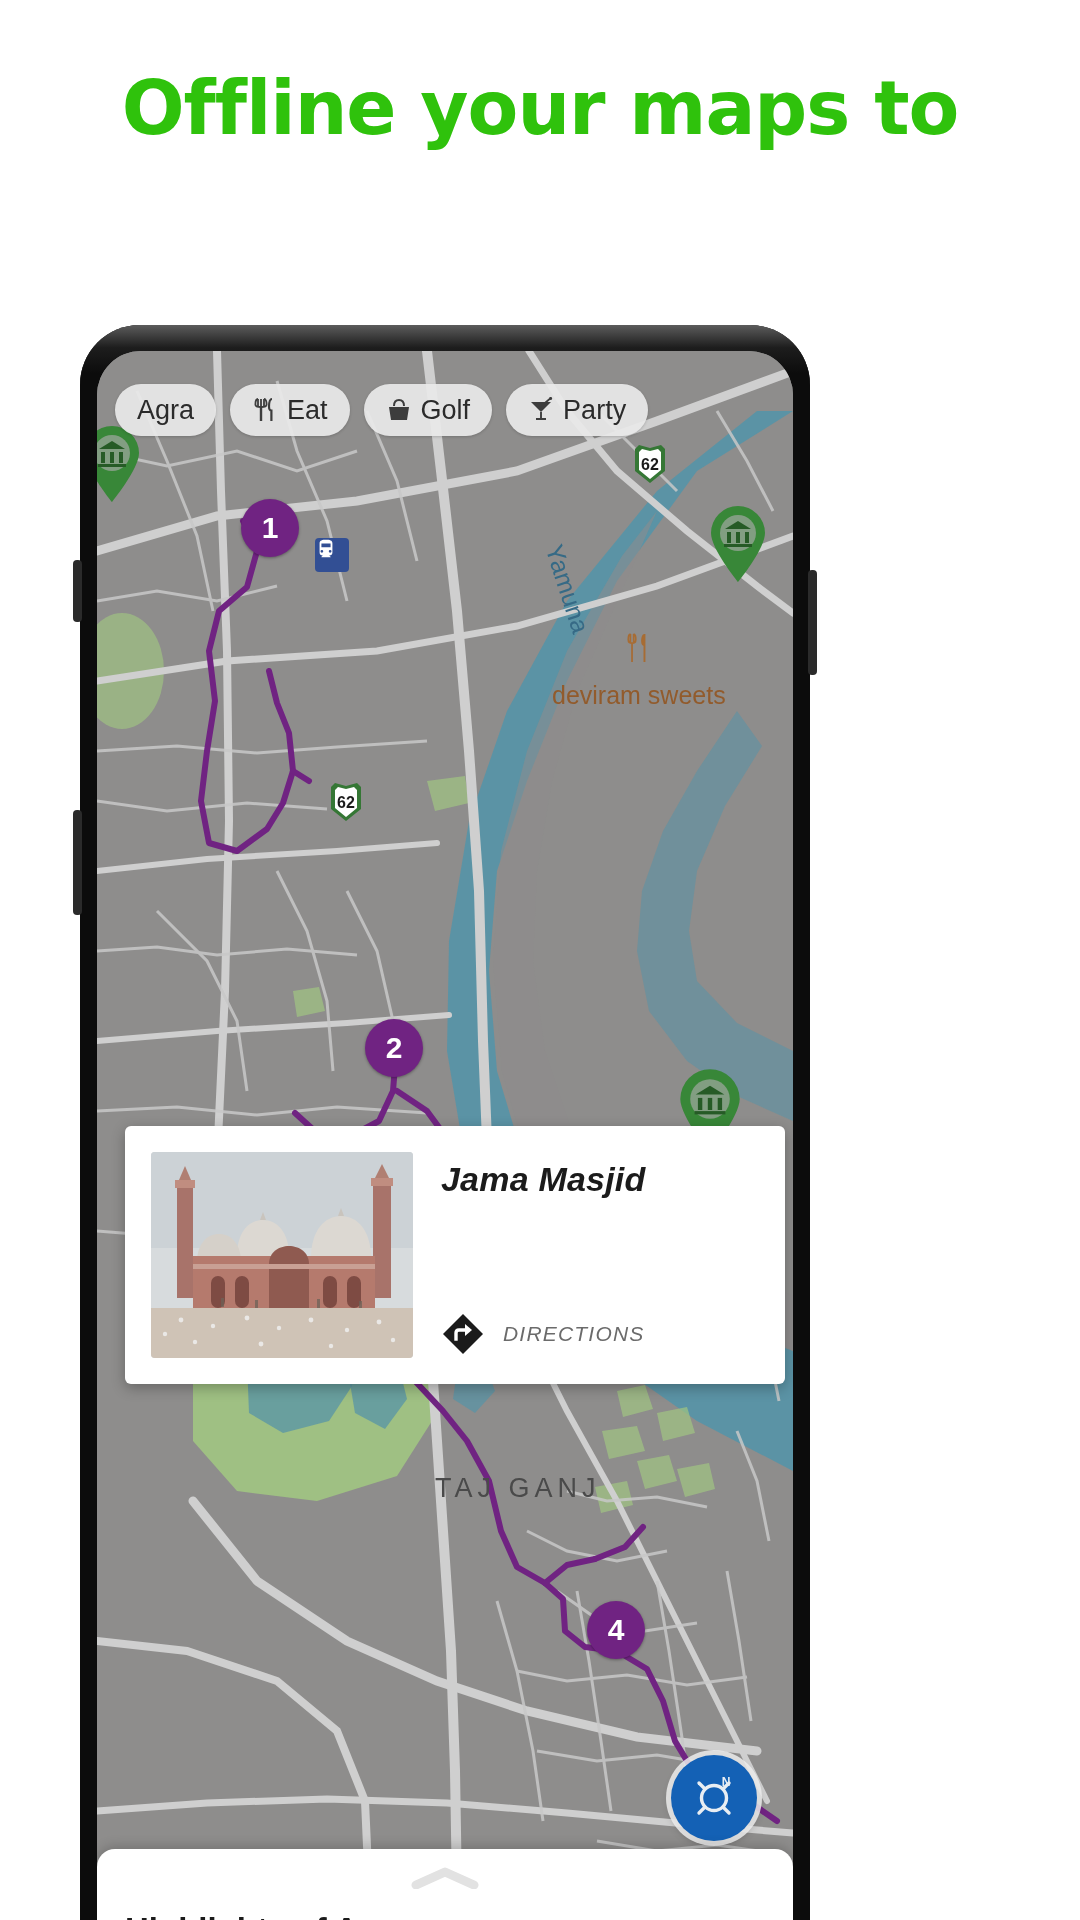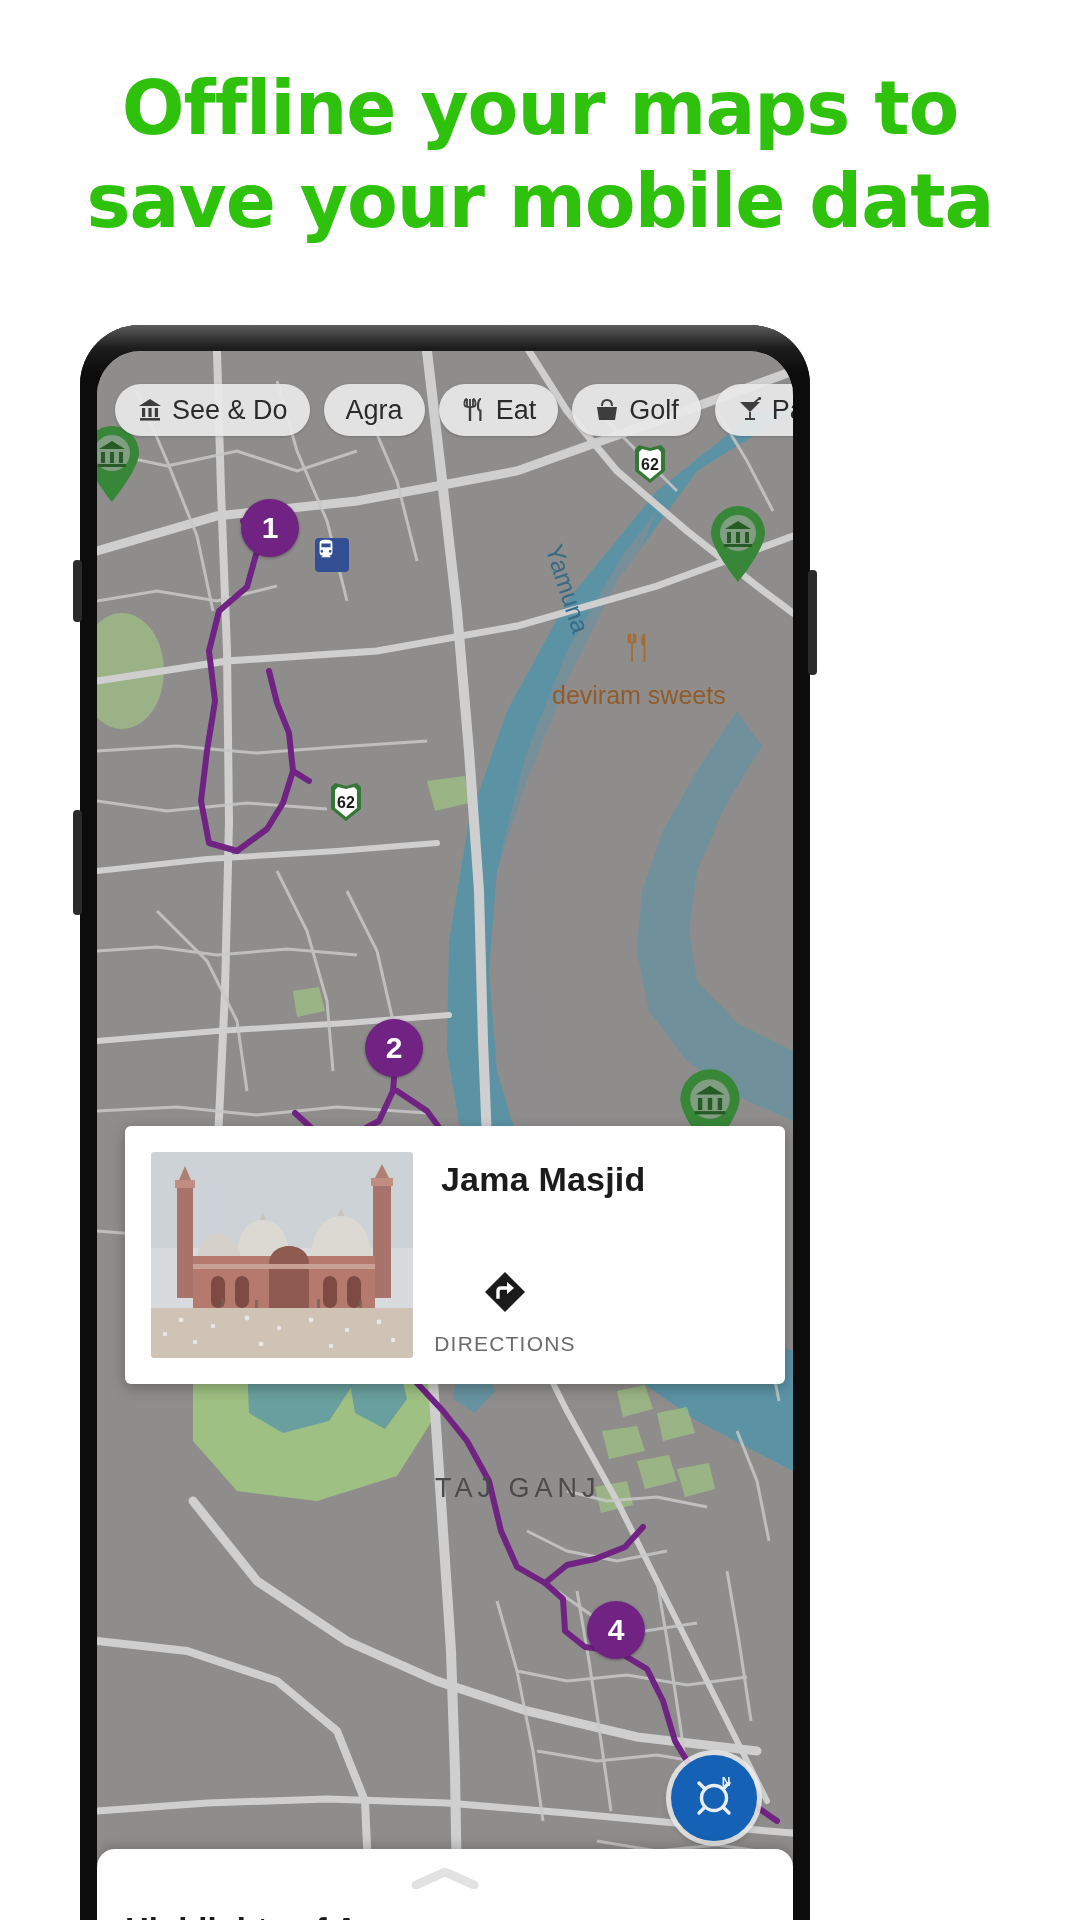--- a/index.html
+++ b/index.html
@@ -103,31 +103,32 @@
     border-radius:4px;
     overflow:hidden;
     position:relative;
     flex:0 0 auto;
     background:#cfd3d6;
   }
   .card-photo svg{position:absolute;left:0;top:0;}
   .card-body{
     flex:1; position:relative;
     padding:34px 0 5px 28px;
+    font-style:italic;
   }
   .card-title{
     font-size:34px; font-weight:bold; color:#1b1b1b;
     letter-spacing:.2px;
   }
   .card-actions{
     position:absolute; left:28px; bottom:28px;
     display:flex; gap:46px;
   }
   .act{
-    display:flex; flex-direction:column; align-items:center; gap:18px;
+    display:flex; flex-direction:row; align-items:center; gap:18px;
     width:128px;
   }
   .act .ai{width:44px;height:44px;display:block;}
   .act .alabel{
     font-size:21px; color:#6b6b6b; letter-spacing:1.2px;
     font-family:"Liberation Sans", sans-serif;
   }
 
   
   .fab{
@@ -192,21 +193,20 @@
     position:absolute; z-index:14;
     width:34px;height:34px;border-radius:4px;background:#2d4fa0;
     display:flex;align-items:center;justify-content:center;
   }
 </style>
 </head>
 <body>
 
 <div class="headline">
   <span>Offline your maps to</span>
-  <span class="l2">save your mobile data</span>
 </div>
 
 <div class="phone">
   <div class="phone-outerhl"></div>
   <div class="btn-side btn-vol-up"></div>
   <div class="btn-side btn-vol-dn"></div>
   <div class="btn-side btn-power"></div>
 
   <div class="screen">
 
@@ -393,32 +393,20 @@
       </div>
 
       <div class="mlabel lbl-yamuna">Yamuna</div>
       <div class="mlabel lbl-deviram">deviram sweets</div>
       <div class="mlabel lbl-golf">Agra Golf Course</div>
       <div class="mlabel lbl-tajganj">TAJ GANJ</div>
     </div>
 
     <div class="chips">
 
-      <div class="chip">
-        <span class="ci">
-          <svg width="26" height="26" viewBox="0 0 26 26" fill="#3d3d3d">
-            <path d="M13,2 L24,9 L2,9 Z"></path>
-            <rect x="5" y="11" width="3.2" height="9"></rect>
-            <rect x="11.4" y="11" width="3.2" height="9"></rect>
-            <rect x="17.8" y="11" width="3.2" height="9"></rect>
-            <rect x="3" y="21" width="20" height="2.6"></rect>
-          </svg>
-        </span>
-        <span>See &amp; Do</span>
-      </div>
 
       <div class="chip">
         <span>Agra</span>
       </div>
 
       <div class="chip">
         <span class="ci">
           <svg width="26" height="26" viewBox="0 0 26 26" fill="none" stroke="#3d3d3d" stroke-width="1.8">
             <path d="M6,2 L6,9 M9,2 L9,9 M12,2 L12,9"></path>
             <path d="M9,9 L9,24" stroke-width="2.4"></path>

